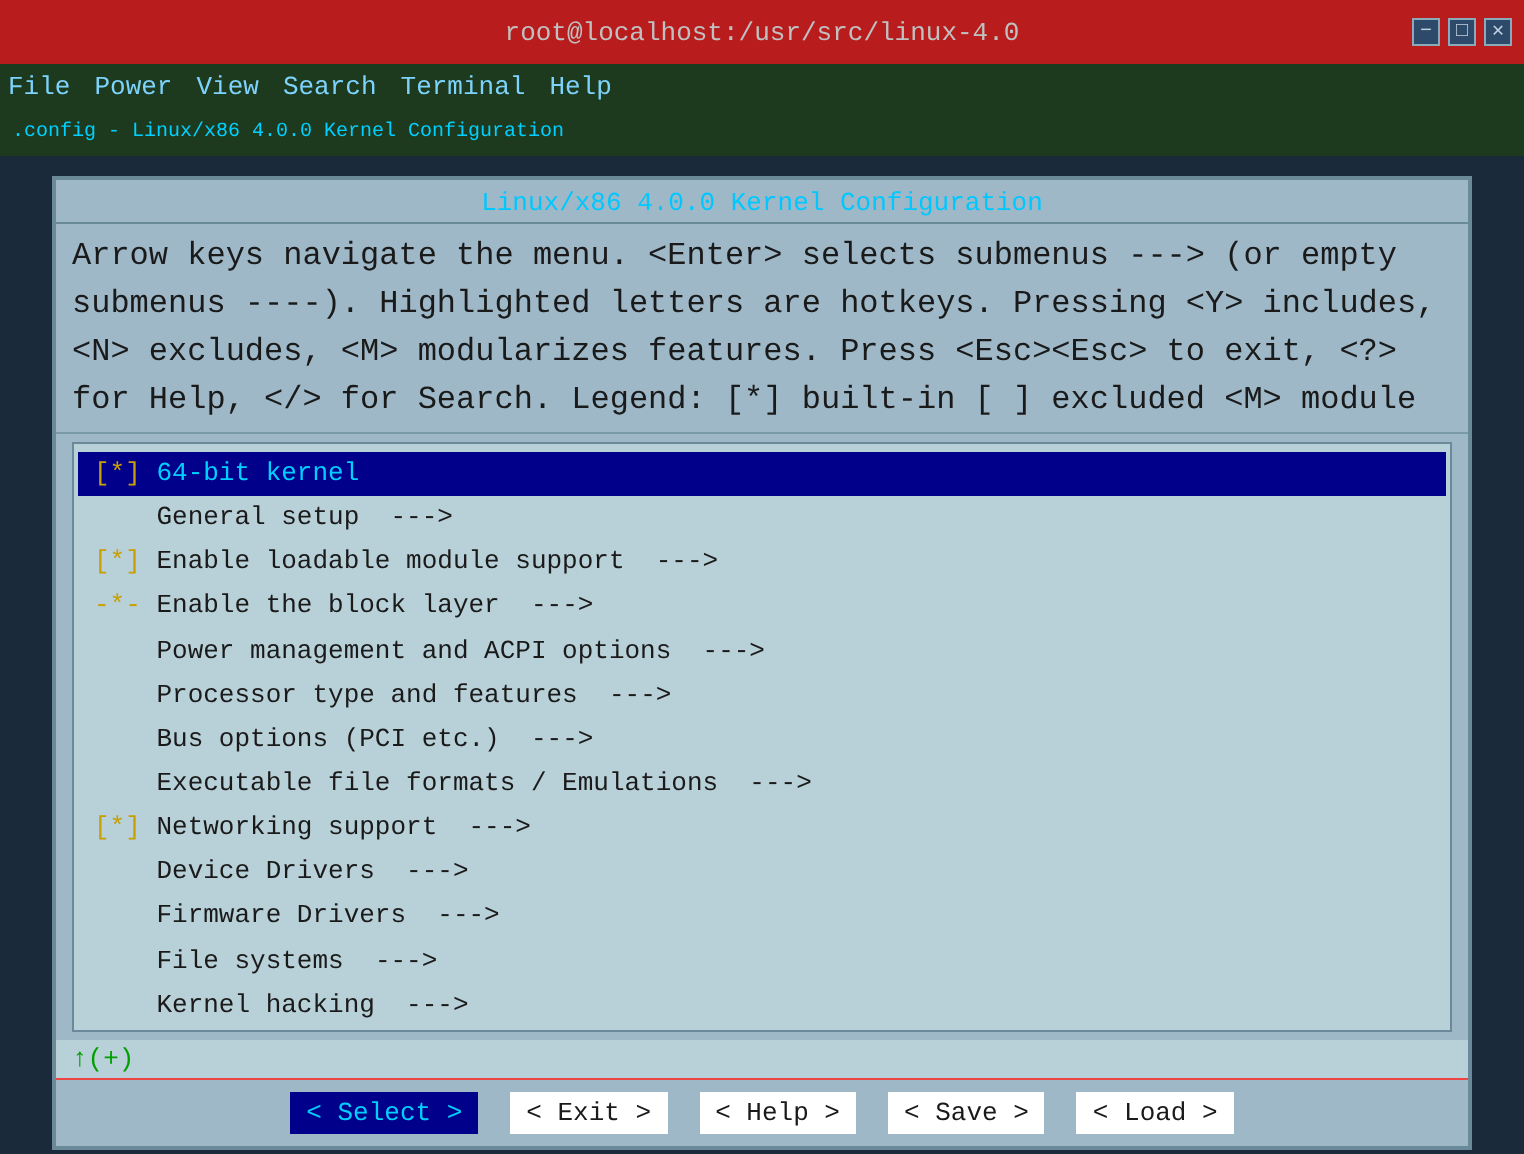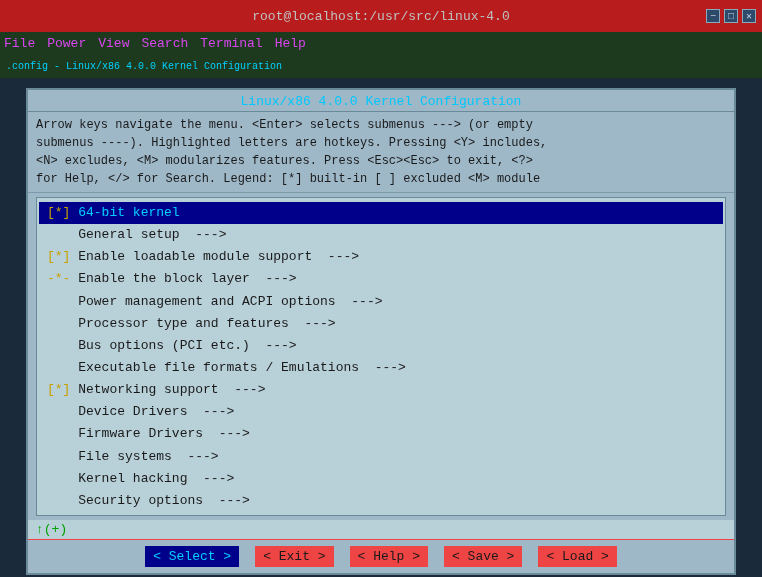--- a/index.html
+++ b/index.html
@@ -47,21 +47,21 @@
       color: #a0d0a0;
       padding: 2px 4px;
       font-size: 13px;
       height: 22px;
       display: flex;
       align-items: center;
       gap: 12px;
     }
     .menu-item {
       cursor: pointer;
-      color: #d946ef;
+      color: #7dd3fc;
     }
 
     
     #tab-bar {
       background: #1e3a1e;
       color: #00d0ff;
       padding: 3px 6px;
       font-size: 10px;
       height: 24px;
       display: flex;
@@ -95,21 +95,21 @@
       color: #00c8ff;
       background: #9eb8c8;
       padding: 4px 0 2px 0;
       font-size: 13px;
       border-bottom: 1px solid #6a8a9a;
     }
 
     #kernel-help {
       padding: 4px 8px;
       color: #1a1a1a;
-      font-size: 12px;
+      font-size: 16px;
       line-height: 1.5;
       background: #9eb8c8;
       border-bottom: 1px solid #7a9aaa;
     }
 
     #menu-panel {
       background: #b8d0d8;
       border: 1px solid #6a8a9a;
       margin: 4px 8px;
       flex: 1;
@@ -143,21 +143,21 @@
     #button-bar {
       background: #9eb8c8;
       display: flex;
       justify-content: center;
       gap: 16px;
       padding: 6px 0;
       border-top: 1px solid #ef4444;
     }
 
     .action-btn {
-      background: #ef4444;
+      background: #ffffff;
       color: #1a1a1a;
       border: none;
       padding: 3px 8px;
       font-family: 'Courier New', Courier, monospace;
       font-size: 13px;
       cursor: pointer;
     }
 
     .action-btn.selected {
       background: #00008b;

